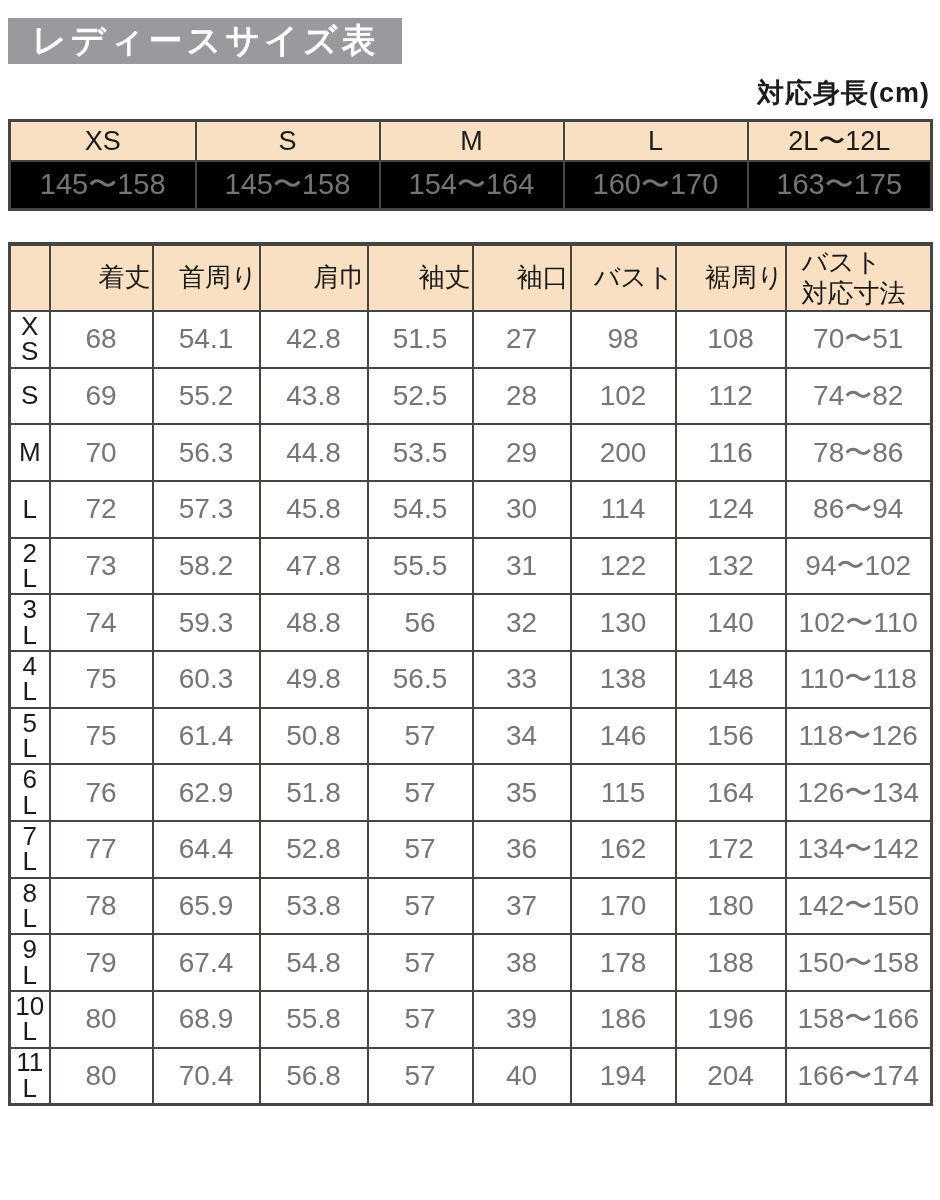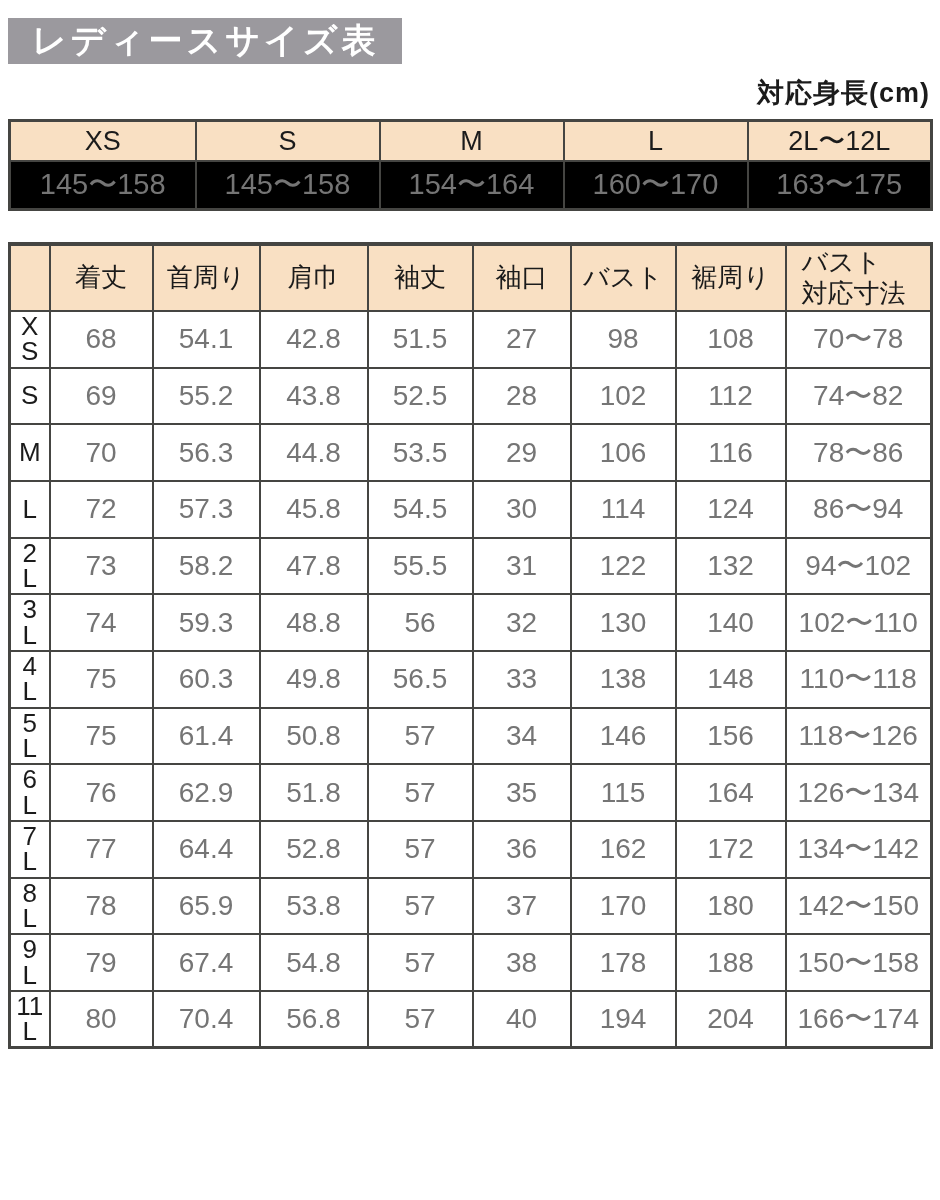--- a/index.html
+++ b/index.html
@@ -72,21 +72,21 @@
     border:3px solid var(--border);
     border-top-width:4px;
   }
   .size-table thead th{
     background:var(--header-bg);
     border:2px solid var(--border);
     height:64px;
     font-size:26px;
     font-weight:500;
     color:var(--label-text);
-    text-align:center;
+    text-align:right;
     line-height:1.2;
   }
   .size-table thead th.col-bust-range{
     text-align:left;
     padding-left:15px;
     white-space:pre-line;
   }
   .size-table tbody tr{height:56.7px;}
   .size-table tbody th{
     border:2px solid var(--border);
@@ -174,41 +174,41 @@
         <tr>
           <th>X
 S</th>
           <td>68</td>
           <td>54.1</td>
           <td>42.8</td>
           <td>51.5</td>
           <td>27</td>
           <td>98</td>
           <td>108</td>
-          <td>70〜78</td>
+          <td>70〜51</td>
         </tr>
         <tr>
           <th>S</th>
           <td>69</td>
           <td>55.2</td>
           <td>43.8</td>
           <td>52.5</td>
           <td>28</td>
           <td>102</td>
           <td>112</td>
           <td>74〜82</td>
         </tr>
         <tr>
           <th>M</th>
           <td>70</td>
           <td>56.3</td>
           <td>44.8</td>
           <td>53.5</td>
           <td>29</td>
-          <td>106</td>
+          <td>200</td>
           <td>116</td>
           <td>78〜86</td>
         </tr>
         <tr>
           <th>L</th>
           <td>72</td>
           <td>57.3</td>
           <td>45.8</td>
           <td>54.5</td>
           <td>30</td>
@@ -306,20 +306,32 @@
           <td>79</td>
           <td>67.4</td>
           <td>54.8</td>
           <td>57</td>
           <td>38</td>
           <td>178</td>
           <td>188</td>
           <td>150〜158</td>
         </tr>
         <tr>
+          <th>10
+L</th>
+          <td>80</td>
+          <td>68.9</td>
+          <td>55.8</td>
+          <td>57</td>
+          <td>39</td>
+          <td>186</td>
+          <td>196</td>
+          <td>158〜166</td>
+        </tr>
+        <tr>
           <th>11
 L</th>
           <td>80</td>
           <td>70.4</td>
           <td>56.8</td>
           <td>57</td>
           <td>40</td>
           <td>194</td>
           <td>204</td>
           <td>166〜174</td>

